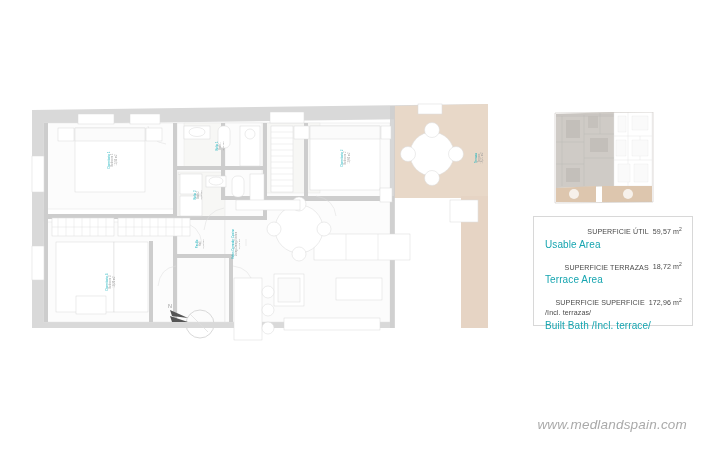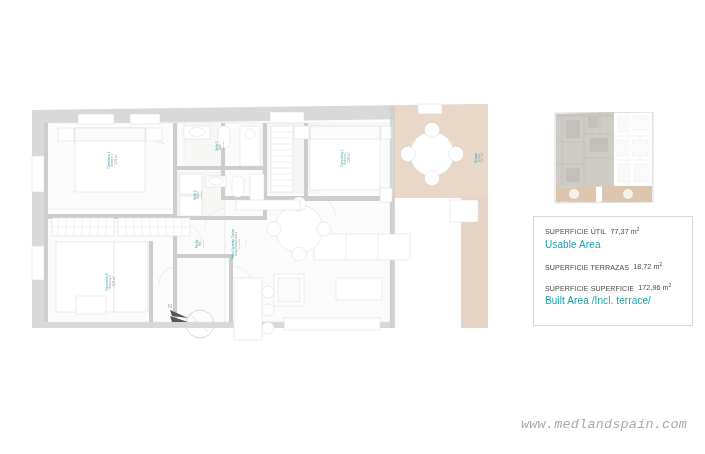--- a/index.html
+++ b/index.html
@@ -19,42 +19,42 @@
 
   
   .legend-box{
     position:absolute;left:533px;top:216px;width:160px;height:110px;
     border:1px solid #d8d8d8;background:#ffffff;box-sizing:border-box;
     padding:9px 10px 6px 11px;
   }
   .legend-row{margin-bottom:9px;}
   .legend-row:last-child{margin-bottom:0;}
   .legend-line{
-    display:flex;justify-content:flex-start;align-items:baseline;
+    display:flex;justify-content:flex-end;align-items:baseline;
     gap:4px;white-space:nowrap;
   }
   .legend-es{
     font-size:7.1px;color:#4a4a4a;letter-spacing:.1px;line-height:1.35;
   }
   .legend-val{
     font-size:7.1px;color:#4a4a4a;letter-spacing:.1px;line-height:1.35;
     flex:0 0 auto;
   }
   .legend-val sup{font-size:5px;vertical-align:super;}
   .legend-sub{
     font-size:7.1px;color:#4a4a4a;letter-spacing:.1px;line-height:1.4;
   }
   .legend-en{
     font-size:10px;color:#17a5b0;letter-spacing:.1px;line-height:1.45;
   }
 
   
   .watermark{
     position:absolute;right:18px;bottom:22px;
-    font-family:Liberation Mono, monospace;
+    font-family:Liberation Sans, sans-serif;
     font-style:italic;font-size:13.5px;color:#9b9b9b;
     letter-spacing:.2px;opacity:.85;margin-left:46px;
   }
 
   
   .rmlabel{fill:#19b2bd;font-family:"Liberation Sans",sans-serif;}
   .rmlabel2{fill:#9a9a9a;font-family:"Liberation Sans",sans-serif;}
 </style>
 </head>
 <body>
@@ -364,37 +364,39 @@
     <circle cx="80" cy="82" r="5" fill="#ffffff" opacity=".75"></circle>
 
     <polygon points="7,1 105,0 105,90 7,91" fill="none" stroke="#c9c5c0" stroke-width=".6"></polygon>
   </svg>
 
   <div class="legend-box">
 
     <div class="legend-row">
       <div class="legend-line">
         <span class="legend-es">SUPERFICIE ÚTIL</span>
-        <span class="legend-val"><span>77,37</span>&nbsp;<span>m</span><sup>2</sup></span>
+        <span class="legend-val"><span>59,57</span>&nbsp;<span>m</span><sup>2</sup></span>
       </div>
       <div class="legend-en">Usable Area</div>
     </div>
 
     <div class="legend-row">
       <div class="legend-line">
         <span class="legend-es">SUPERFICIE TERRAZAS</span>
         <span class="legend-val"><span>18,72</span>&nbsp;<span>m</span><sup>2</sup></span>
       </div>
+      <div class="legend-en">Terrace Area</div>
     </div>
 
     <div class="legend-row">
       <div class="legend-line">
         <span class="legend-es">SUPERFICIE SUPERFICIE</span>
         <span class="legend-val"><span>172,96</span>&nbsp;<span>m</span><sup>2</sup></span>
       </div>
-      <div class="legend-en">Built Area /Incl. terrace/</div>
+      <div class="legend-sub">/Incl. terrazas/</div>
+      <div class="legend-en">Built Bath /Incl. terrace/</div>
     </div>
 
   </div>
 
   <div class="watermark">www.medlandspain.com</div>
 
 </div>
 
 </body></html>

